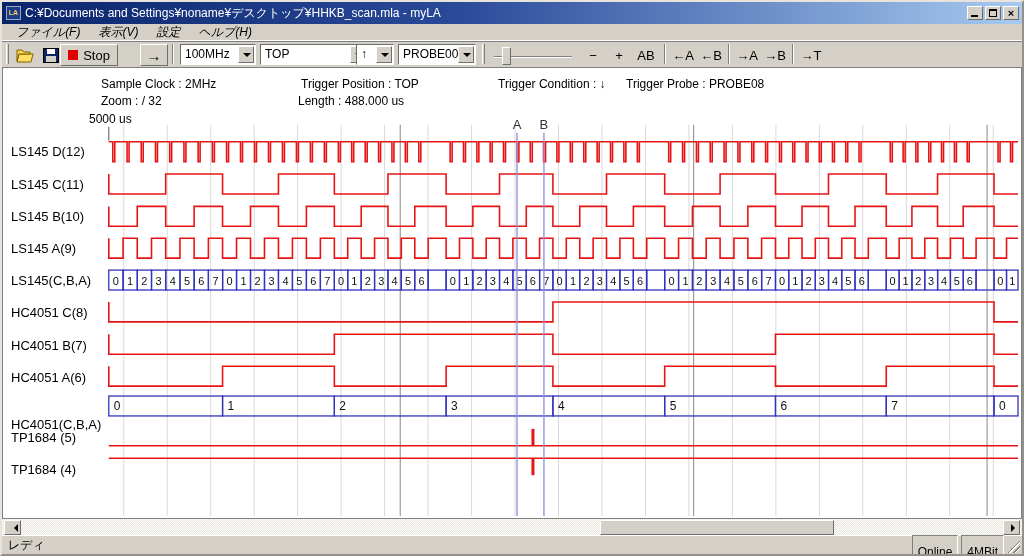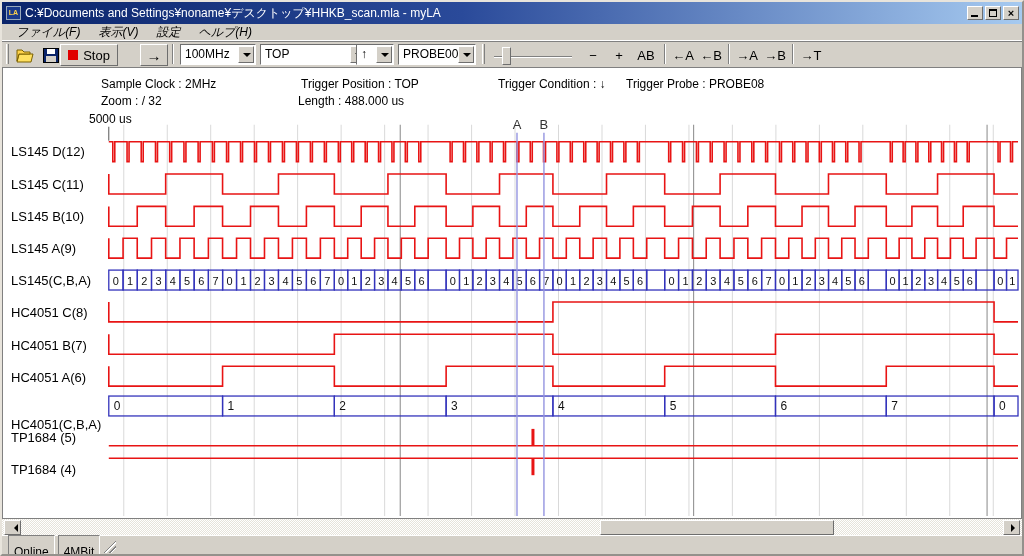--- a/index.html
+++ b/index.html
@@ -419,18 +419,19 @@
     <div class="sb-btn sb-left">
         <span class="tri-l"></span>
       </div>
     <div class="sb-thumb"></div>
     <div class="sb-btn sb-right">
         <span class="tri-r"></span>
       </div>
   </div>
 
   <div class="statusbar">
+    <span class="status-left">レディ</span>
     <span class="status-cell">Online</span>
     <span class="status-cell">4MBit</span>
     <span class="grip"></span>
   </div>
 
 </div>
 
 </body></html>

